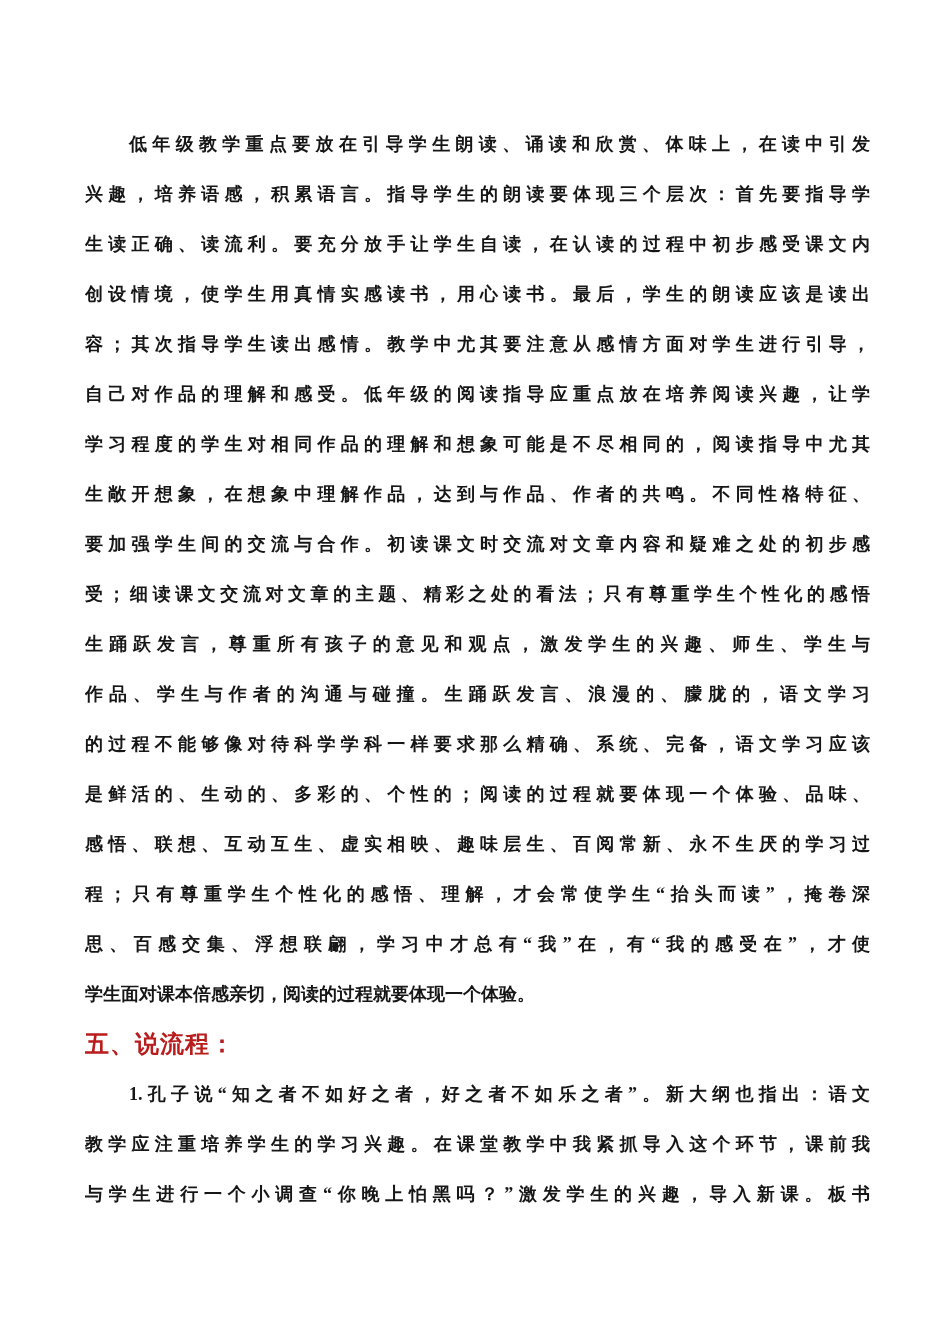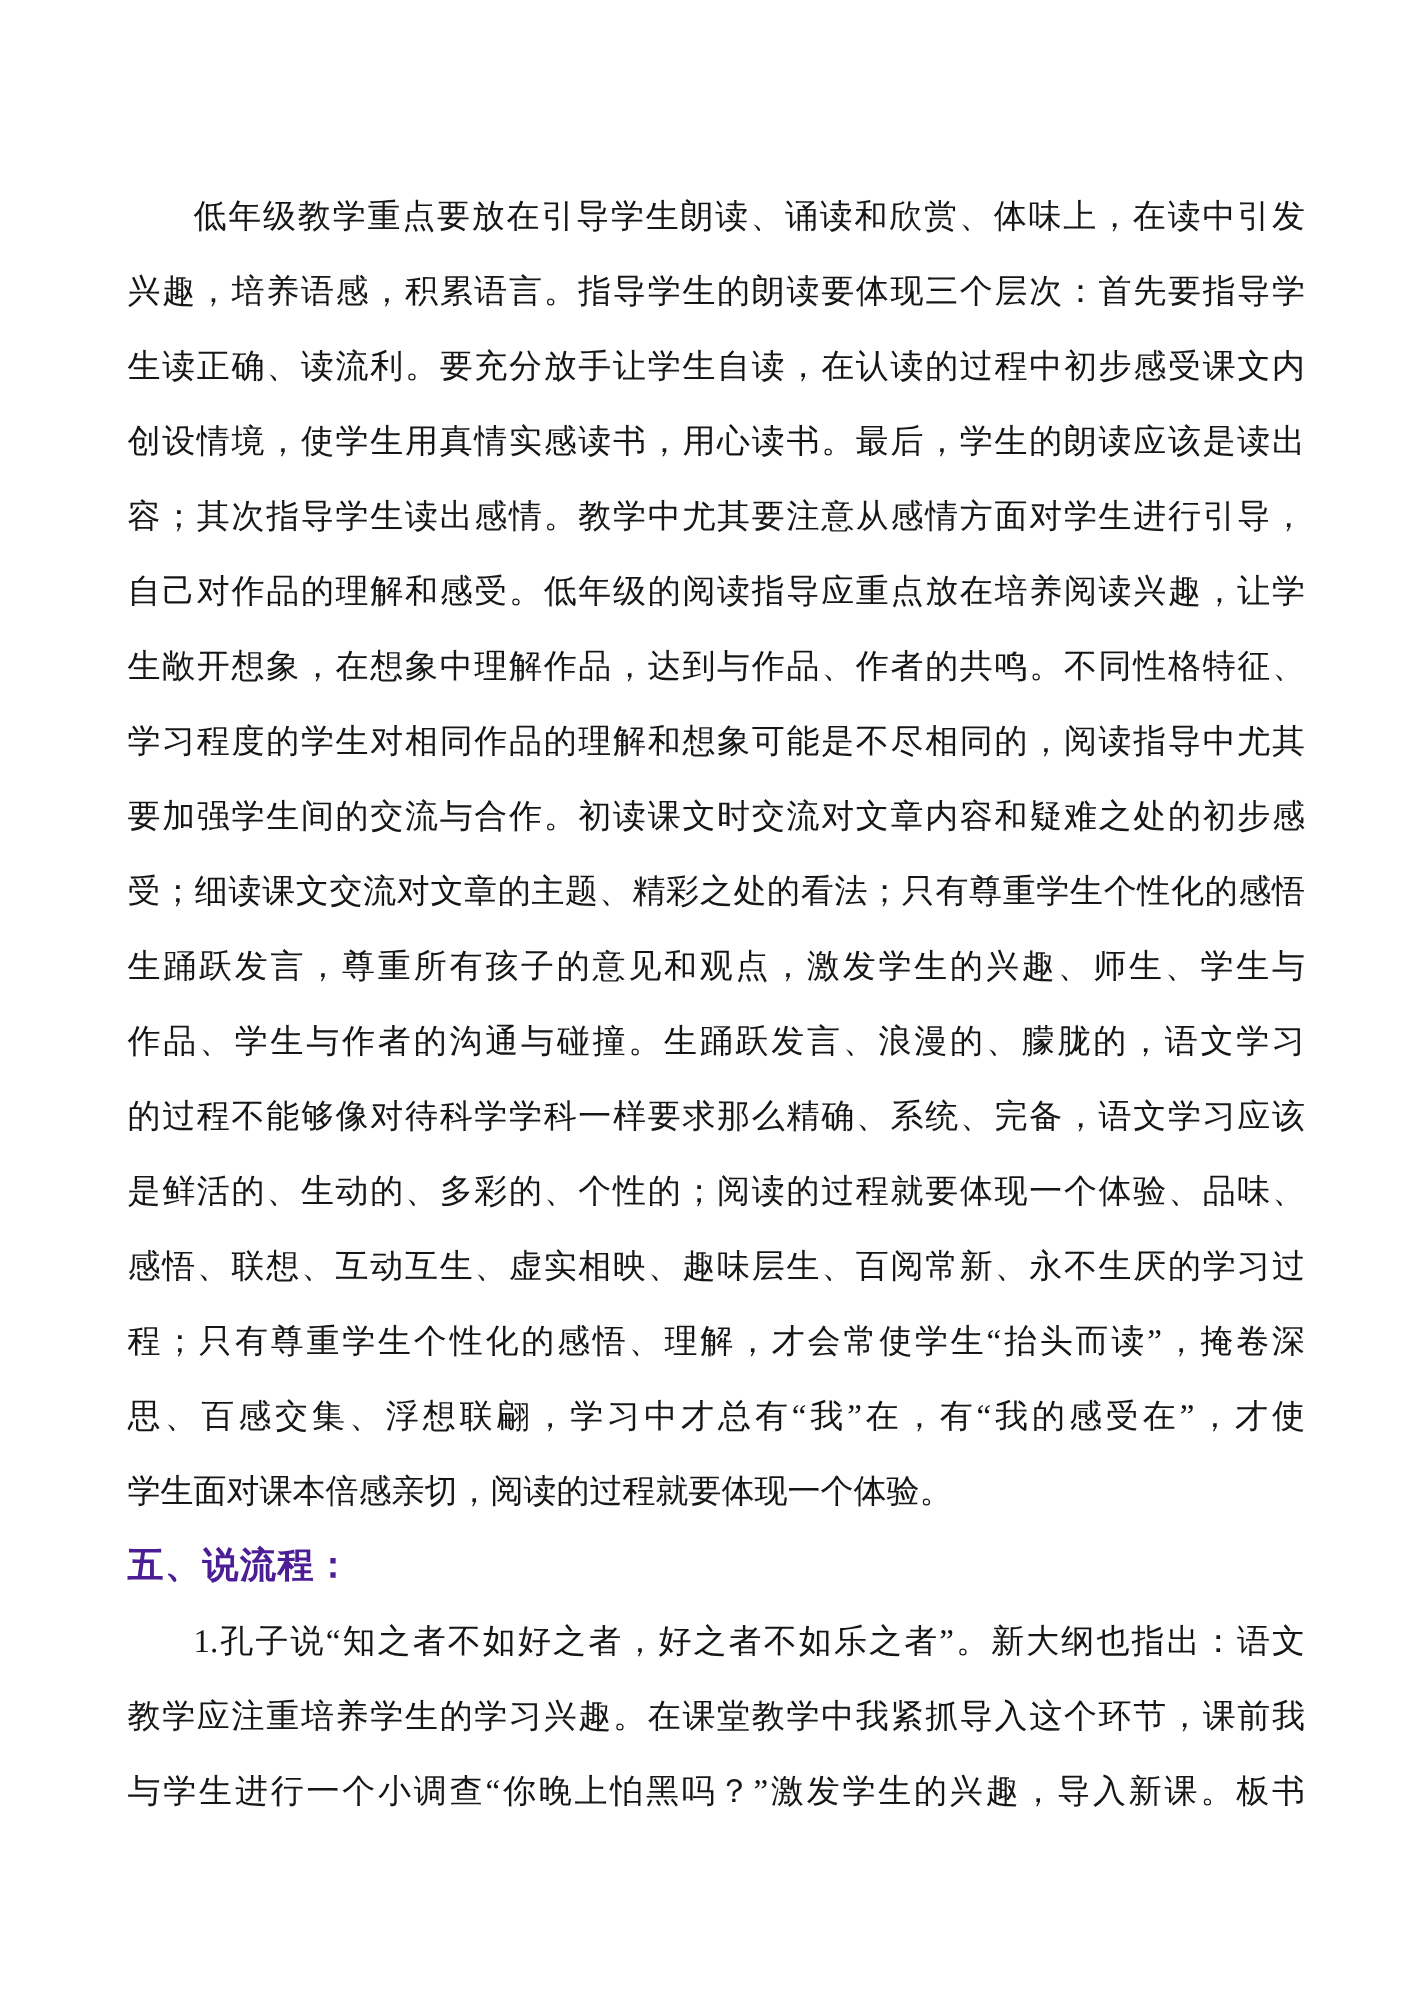--- a/index.html
+++ b/index.html
@@ -21,58 +21,59 @@
     background: #ffffff;
     overflow: hidden;
   }
   .para {
     margin: 0;
     padding: 0;
   }
   .line {
     height: 50px;
     line-height: 50px;
-    font-size: 22px;
+    font-size: 18px;
     text-align: justify;
     text-align-last: justify;
     text-justify: inter-character;
     overflow: hidden;
     white-space: normal;
+    font-weight: bold;
   }
   .line.indent {
     text-indent: 44px;
   }
   .line.para-end {
     text-align-last: left;
   }
   .heading {
     margin: 0;
     height: 50px;
     line-height: 50px;
     font-size: 24px;
     font-weight: bold;
     font-family: "Liberation Sans", "DejaVu Sans", sans-serif;
-    color: #4c1d95;
+    color: #b91c1c;
     letter-spacing: 1px;
   }
 </style>
 </head>
 <body>
 
 <div class="page">
 
   <div class="para">
     <div class="line indent">低年级教学重点要放在引导学生朗读、诵读和欣赏、体味上，在读中引发</div>
     <div class="line">兴趣，培养语感，积累语言。指导学生的朗读要体现三个层次：首先要指导学</div>
     <div class="line">生读正确、读流利。要充分放手让学生自读，在认读的过程中初步感受课文内</div>
     <div class="line">创设情境，使学生用真情实感读书，用心读书。最后，学生的朗读应该是读出</div>
     <div class="line">容；其次指导学生读出感情。教学中尤其要注意从感情方面对学生进行引导，</div>
     <div class="line">自己对作品的理解和感受。低年级的阅读指导应重点放在培养阅读兴趣，让学</div>
+    <div class="line">学习程度的学生对相同作品的理解和想象可能是不尽相同的，阅读指导中尤其</div>
     <div class="line">生敞开想象，在想象中理解作品，达到与作品、作者的共鸣。不同性格特征、</div>
-    <div class="line">学习程度的学生对相同作品的理解和想象可能是不尽相同的，阅读指导中尤其</div>
     <div class="line">要加强学生间的交流与合作。初读课文时交流对文章内容和疑难之处的初步感</div>
     <div class="line">受；细读课文交流对文章的主题、精彩之处的看法；只有尊重学生个性化的感悟</div>
     <div class="line">生踊跃发言，尊重所有孩子的意见和观点，激发学生的兴趣、师生、学生与</div>
     <div class="line">作品、学生与作者的沟通与碰撞。生踊跃发言、浪漫的、朦胧的，语文学习</div>
     <div class="line">的过程不能够像对待科学学科一样要求那么精确、系统、完备，语文学习应该</div>
     <div class="line">是鲜活的、生动的、多彩的、个性的；阅读的过程就要体现一个体验、品味、</div>
     <div class="line">感悟、联想、互动互生、虚实相映、趣味层生、百阅常新、永不生厌的学习过</div>
     <div class="line">程；只有尊重学生个性化的感悟、理解，才会常使学生“抬头而读”，掩卷深</div>
     <div class="line">思、百感交集、浮想联翩，学习中才总有“我”在，有“我的感受在”，才使</div>
     <div class="line para-end">学生面对课本倍感亲切，阅读的过程就要体现一个体验。</div>

